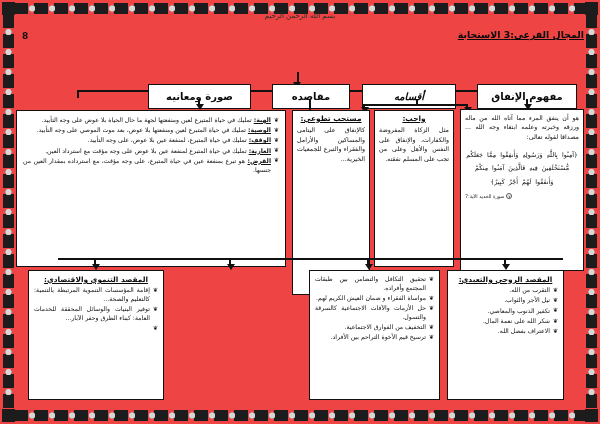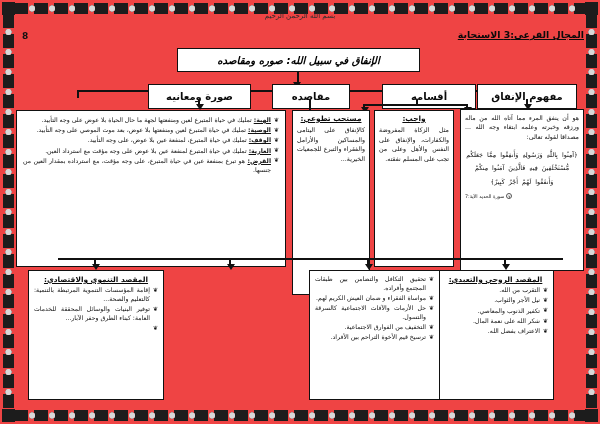--- a/index.html
+++ b/index.html
@@ -208,39 +208,36 @@
   <div class="deco-corner tr"></div>
   <div class="deco-corner bl"></div>
   <div class="deco-corner br"></div>
 
   <div id="canvas">
 
     <div class="basmala">بسم الله الرحمن الرحيم</div>
     <div class="page-num">8</div>
     <div class="unit-head">المجال الفرعي:3 الاستحابة</div>
 
-    <div class="title-box">
-      <span class="inner">الإنفاق في سبيل الله: صوره ومقاصده</span>
-    </div>
 
     <div class="vline" style="top:58px; left:283px; height:12px;"></div>
     <div class="arrow-d" style="top:68px; left:279px;"></div>
 
     <div class="hline" style="top:76px; left:63px; width:420px;"></div>
 
     <div class="vline" style="top:76px; left:190px; height:8px;"></div>
     <div class="vline" style="top:76px; left:283px; height:8px;"></div>
     <div class="vline" style="top:76px; left:385px; height:8px;"></div>
     <div class="vline" style="top:76px; left:482px; height:8px;"></div>
     <div class="vline" style="top:76px; left:63px; height:8px;"></div>
 
     <div class="cat-box" style="top:70px; right:9px; width:100px;">
       <span>مفهوم الإنفاق</span>
     </div>
-    <div class="cat-box" style="top:70px; right:110px; width:94px;">
+    <div class="cat-box" style="top:70px; right:130px; width:94px;font-style:italic;">
       <span>أقسامه</span>
     </div>
     <div class="cat-box" style="top:70px; right:236px; width:78px;">
       <span>مقاصده</span>
     </div>
     <div class="cat-box" style="top:70px; right:335px; width:103px;">
       <span>صورة ومعانيه</span>
     </div>
 
     <div class="vline" style="top:85px; right:58px; height:7px;"></div>
@@ -289,21 +286,21 @@
     <div class="hline" style="top:244px; right:23px; width:505px;"></div>
     <div class="vline" style="top:244px; right:80px; height:8px;"></div>
     <div class="arrow-d" style="top:250px; right:76px;"></div>
     <div class="vline" style="top:244px; right:217px; height:8px;"></div>
     <div class="arrow-d" style="top:250px; right:213px;"></div>
     <div class="vline" style="top:244px; right:355px; height:8px;"></div>
     <div class="arrow-d" style="top:250px; right:351px;"></div>
     <div class="vline" style="top:244px; right:490px; height:8px;"></div>
     <div class="arrow-d" style="top:250px; right:486px;"></div>
 
-    <div class="content-box" style="top:256px; right:32px; width:117px; height:130px; padding:4px 5px;">
+    <div class="content-box" style="top:256px; right:22px; width:117px; height:130px; padding:4px 5px;">
       <div class="hdr">المقصد الروحي والتعبدي:</div>
       <ul class="bl bl-center">
         <li>التقرب من الله.</li>
         <li>نيل الأجر والثواب.</li>
         <li>تكفير الذنوب والمعاصي.</li>
         <li>شكر الله على نعمة المال.</li>
         <li>الاعتراف بفضل الله.</li>
       </ul>
     </div>
 

